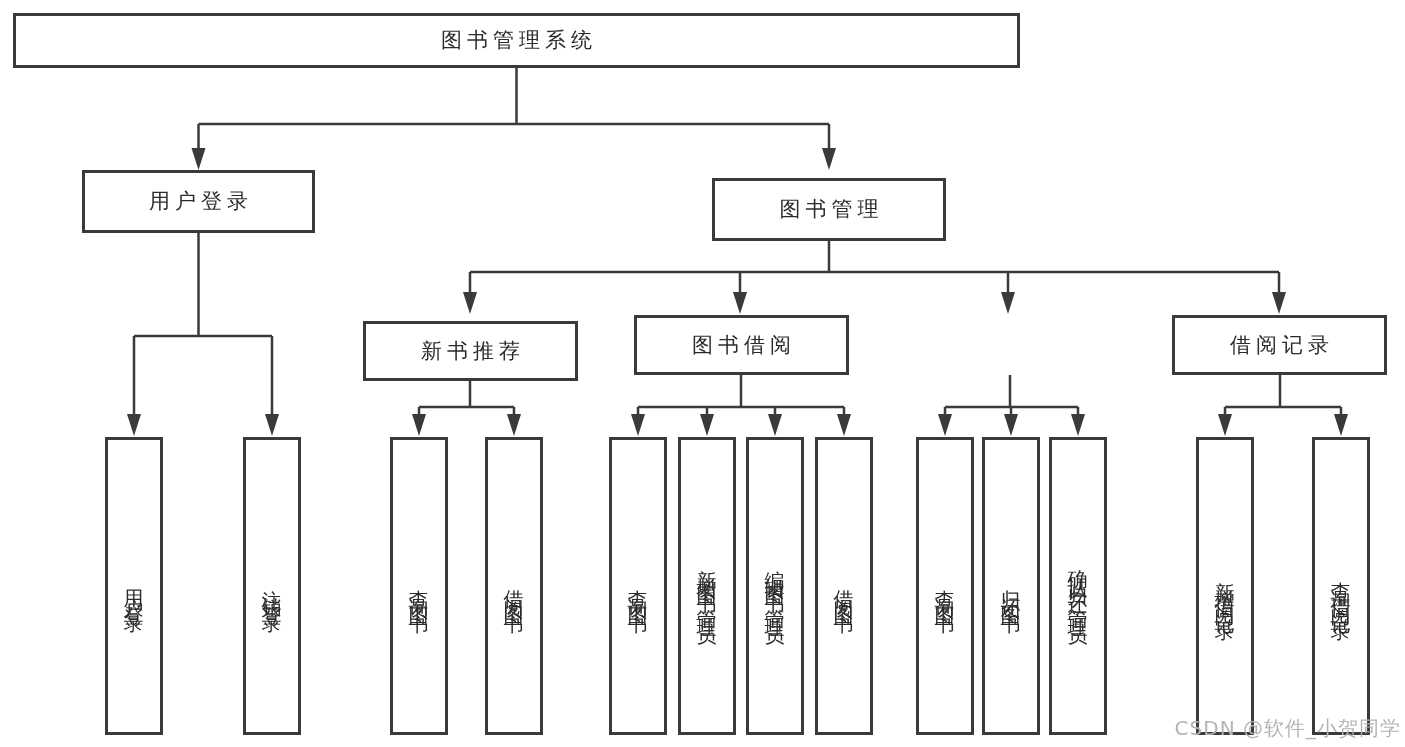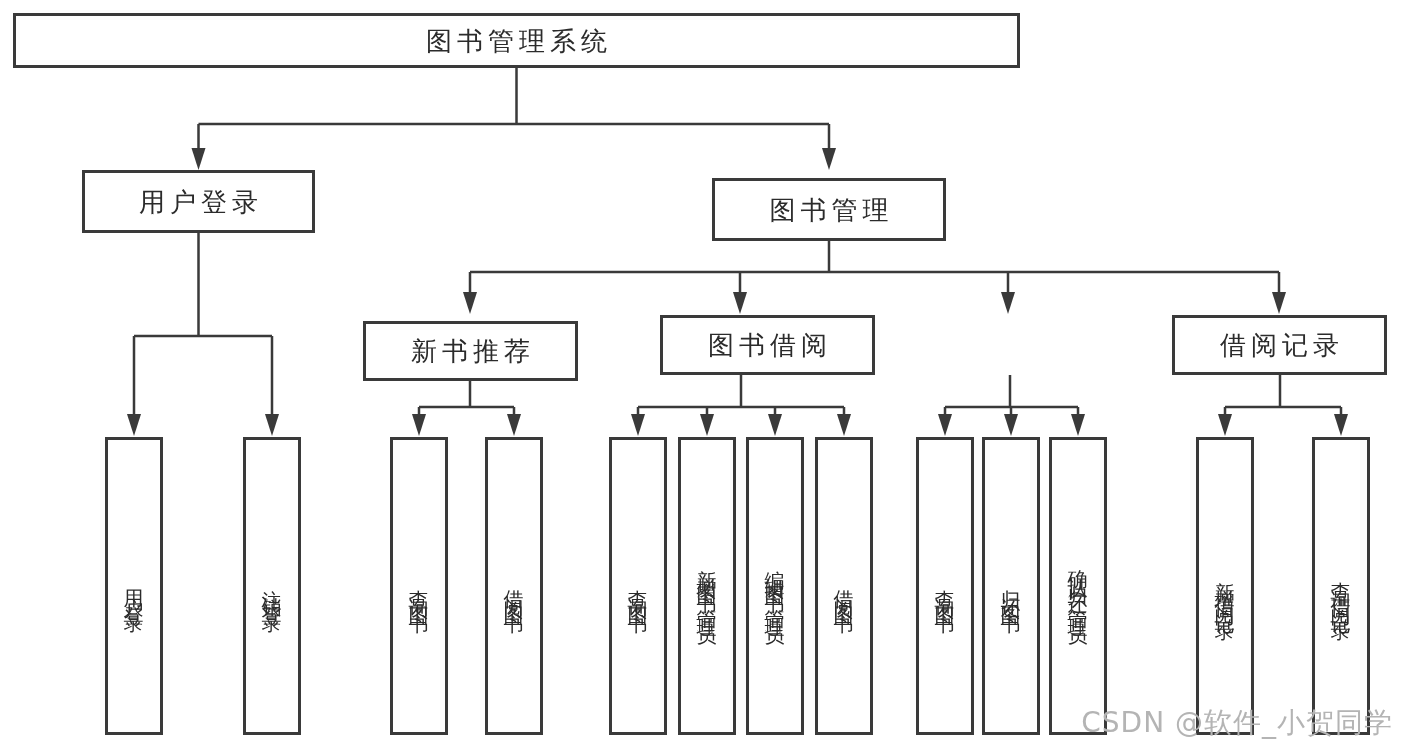--- a/index.html
+++ b/index.html
@@ -11,32 +11,32 @@
   .cline{stroke:var(--line,#3a3a3a);stroke-width:2.5;fill:none;}
   .carrow{fill:var(--line,#3a3a3a);stroke:none;}
   .box{
     position:absolute;box-sizing:border-box;
     border:3px solid var(--line,#3a3a3a);
     background:var(--box-bg,#ffffff);
     display:flex;align-items:center;justify-content:center;
     color:var(--text,#2b2b2b);
   }
   .hbox span{
-    font-size:26px;letter-spacing:5px;margin-right:-5px;
+    font-size:21px;letter-spacing:5px;margin-right:-5px;
     white-space:nowrap;line-height:1;
   }
   .vbox span{
     writing-mode:vertical-rl;-webkit-writing-mode:vertical-rl;
     text-orientation:mixed;
     font-size:20px;line-height:1;letter-spacing:8px;margin-bottom:-8px;
     white-space:nowrap;
   }
   .watermark{
-    position:absolute;right:12px;bottom:5px;
-    font-size:28px;letter-spacing:1px;
+    position:absolute;right:4px;bottom:5px;
+    font-size:20px;letter-spacing:1px;
     color:var(--watermark,#b4b4b4);
     white-space:nowrap;
   }
 </style>
 </head>
 <body>
 
 <div class="canvas">
 
   <svg class="connectors" width="1405" height="747" viewBox="0 0 1405 747" aria-hidden="true">
@@ -82,21 +82,21 @@
   <div class="box hbox" style="left:82px;top:170px;width:233px;height:63px">
     <span>用户登录</span>
   </div>
   <div class="box hbox" style="left:712px;top:178px;width:234px;height:63px">
     <span>图书管理</span>
   </div>
 
   <div class="box hbox" style="left:363px;top:321px;width:215px;height:60px">
     <span>新书推荐</span>
   </div>
-  <div class="box hbox" style="left:660px;top:315px;width:215px;height:60px">
+  <div class="box hbox" style="left:634px;top:315px;width:215px;height:60px">
     <span>图书借阅</span>
   </div>
   <div class="box hbox" style="left:1172px;top:315px;width:215px;height:60px">
     <span>借阅记录</span>
   </div>
 
   <div class="box vbox" style="left:105px;top:437px;width:58px;height:298px">
     <span>用户登录</span>
   </div>
   <div class="box vbox" style="left:243px;top:437px;width:58px;height:298px">

